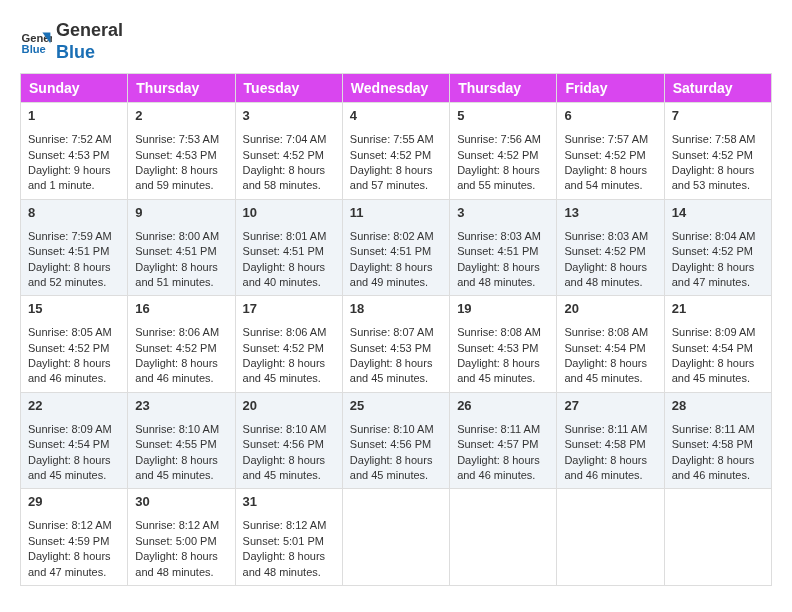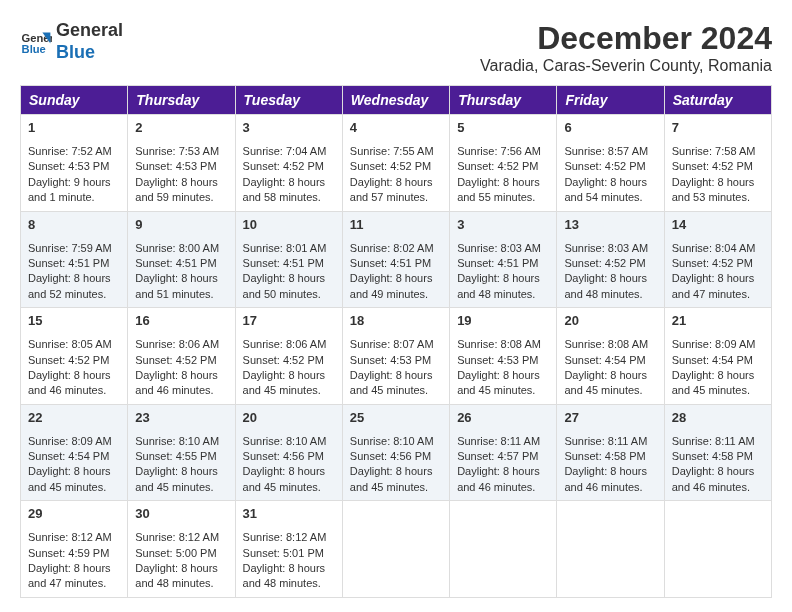--- a/index.html
+++ b/index.html
@@ -35,28 +35,27 @@
     }
     .subtitle {
       font-size: 16px;
       color: #333;
     }
     .calendar {
       width: 100%;
       border-collapse: collapse;
     }
     .calendar th {
-      background-color: #4c1d95;
+      background-color: #d946ef;
       color: white;
       text-align: left;
       padding: 6px 8px;
       font-size: 14px;
       font-weight: bold;
       border: 1px solid #ddd;
-      font-style: italic;
     }
     .calendar td {
       vertical-align: top;
       padding: 5px 7px;
       border: 1px solid #ddd;
       font-size: 11px;
       color: #333;
       width: 107px;
       min-height: 70px;
       background: #fff;
@@ -87,24 +86,20 @@
       <text x="2" y="20" font-size="14" font-weight="bold" fill="#333">General</text>
       <text x="2" y="34" font-size="14" font-weight="bold" fill="#1a6fb5">Blue</text>
       <polygon points="28,8 38,8 38,22" fill="#1a6fb5"></polygon>
     </svg>
 
     <div style="line-height:1.2; font-size:18px; font-weight:bold;">
       <div style="color:#333;">General</div>
       <div style="color:#1a6fb5;">Blue</div>
     </div>
   </div>
-  <div class="title-section">
-    <div class="main-title">December 2024</div>
-    <div class="subtitle">Varadia, Caras-Severin County, Romania</div>
-  </div>
 </div>
 
 <table class="calendar">
   <thead>
     <tr>
     <th>Sunday</th>
         <th>Thursday</th>
         <th>Tuesday</th>
         <th>Wednesday</th>
         <th>Thursday</th>
@@ -150,21 +145,21 @@
           <span class="day-number">5</span>
           <div class="day-info">
             <span>Sunrise: 7:56 AM</span><br>
             <span>Sunset: 4:52 PM</span><br>
             <span>Daylight: 8 hours and 55 minutes.</span>
           </div>
         </td>
         <td>
           <span class="day-number">6</span>
           <div class="day-info">
-            <span>Sunrise: 8:57 AM</span><br>
+            <span>Sunrise: 7:57 AM</span><br>
             <span>Sunset: 4:52 PM</span><br>
             <span>Daylight: 8 hours and 54 minutes.</span>
           </div>
         </td>
         <td>
           <span class="day-number">7</span>
           <div class="day-info">
             <span>Sunrise: 7:58 AM</span><br>
             <span>Sunset: 4:52 PM</span><br>
             <span>Daylight: 8 hours and 53 minutes.</span>
@@ -186,21 +181,21 @@
             <span>Sunrise: 8:00 AM</span><br>
             <span>Sunset: 4:51 PM</span><br>
             <span>Daylight: 8 hours and 51 minutes.</span>
           </div>
         </td>
         <td>
           <span class="day-number">10</span>
           <div class="day-info">
             <span>Sunrise: 8:01 AM</span><br>
             <span>Sunset: 4:51 PM</span><br>
-            <span>Daylight: 8 hours and 50 minutes.</span>
+            <span>Daylight: 8 hours and 40 minutes.</span>
           </div>
         </td>
         <td>
           <span class="day-number">11</span>
           <div class="day-info">
             <span>Sunrise: 8:02 AM</span><br>
             <span>Sunset: 4:51 PM</span><br>
             <span>Daylight: 8 hours and 49 minutes.</span>
           </div>
         </td>

